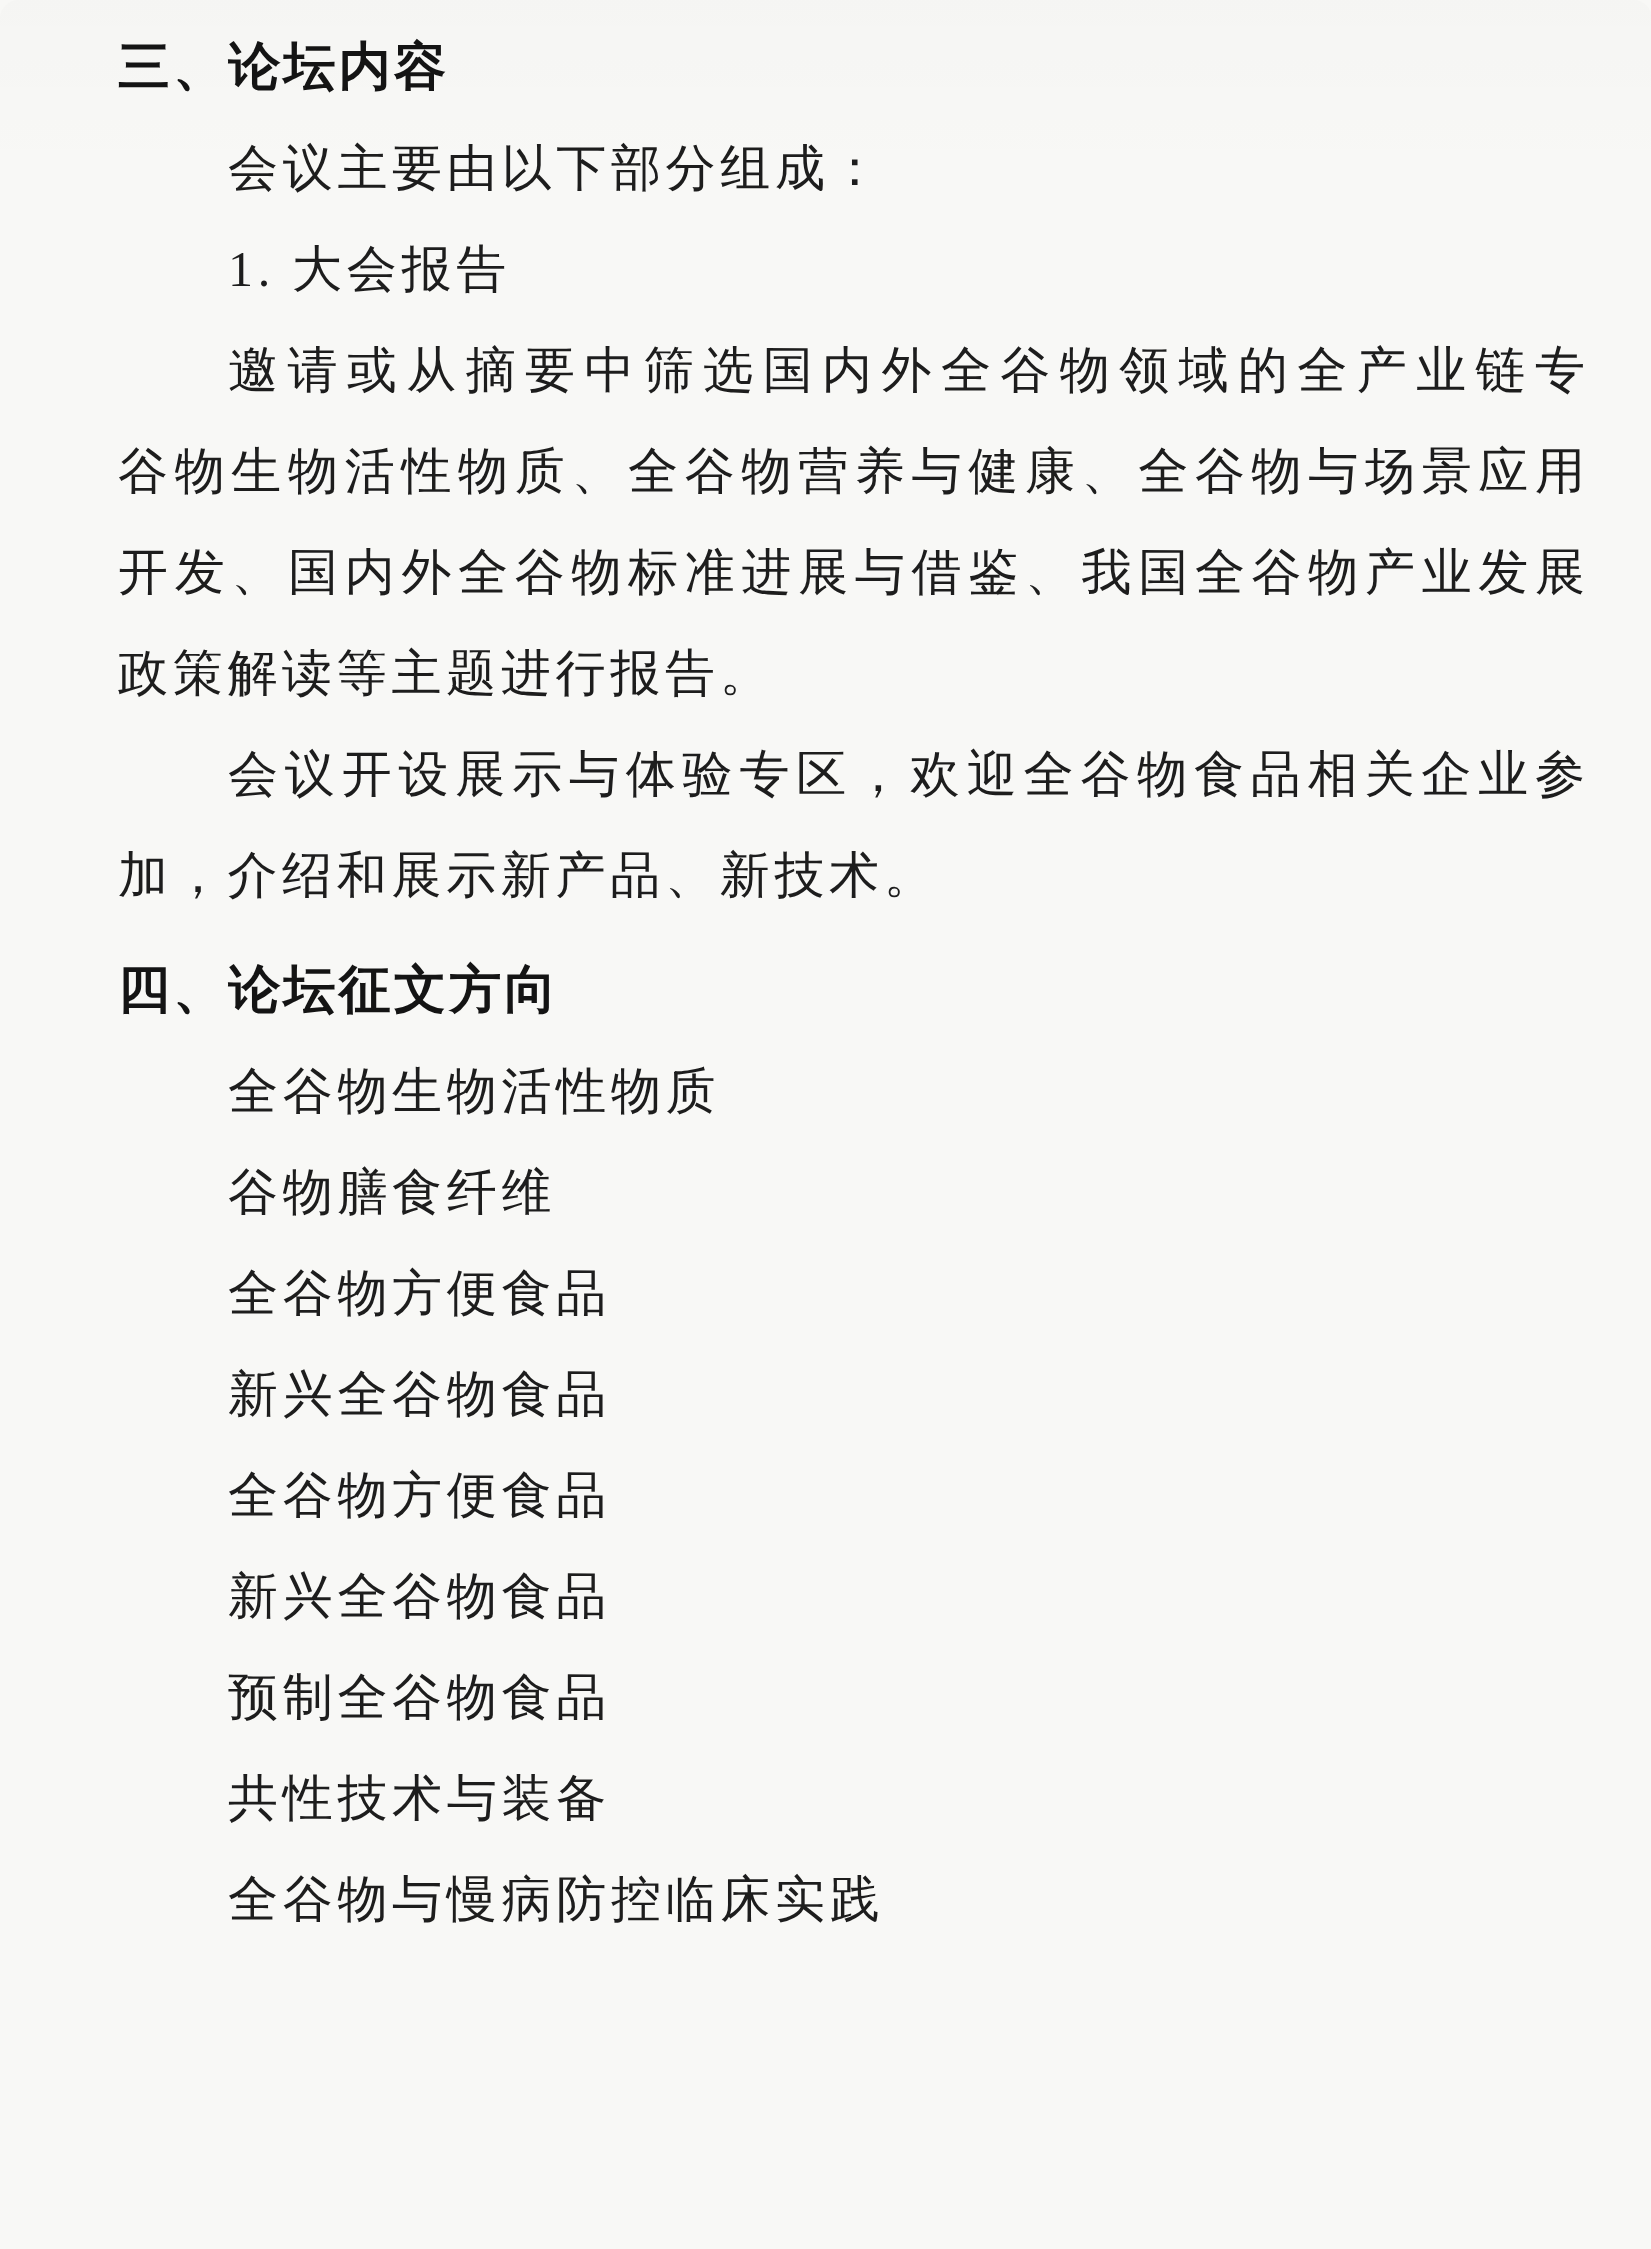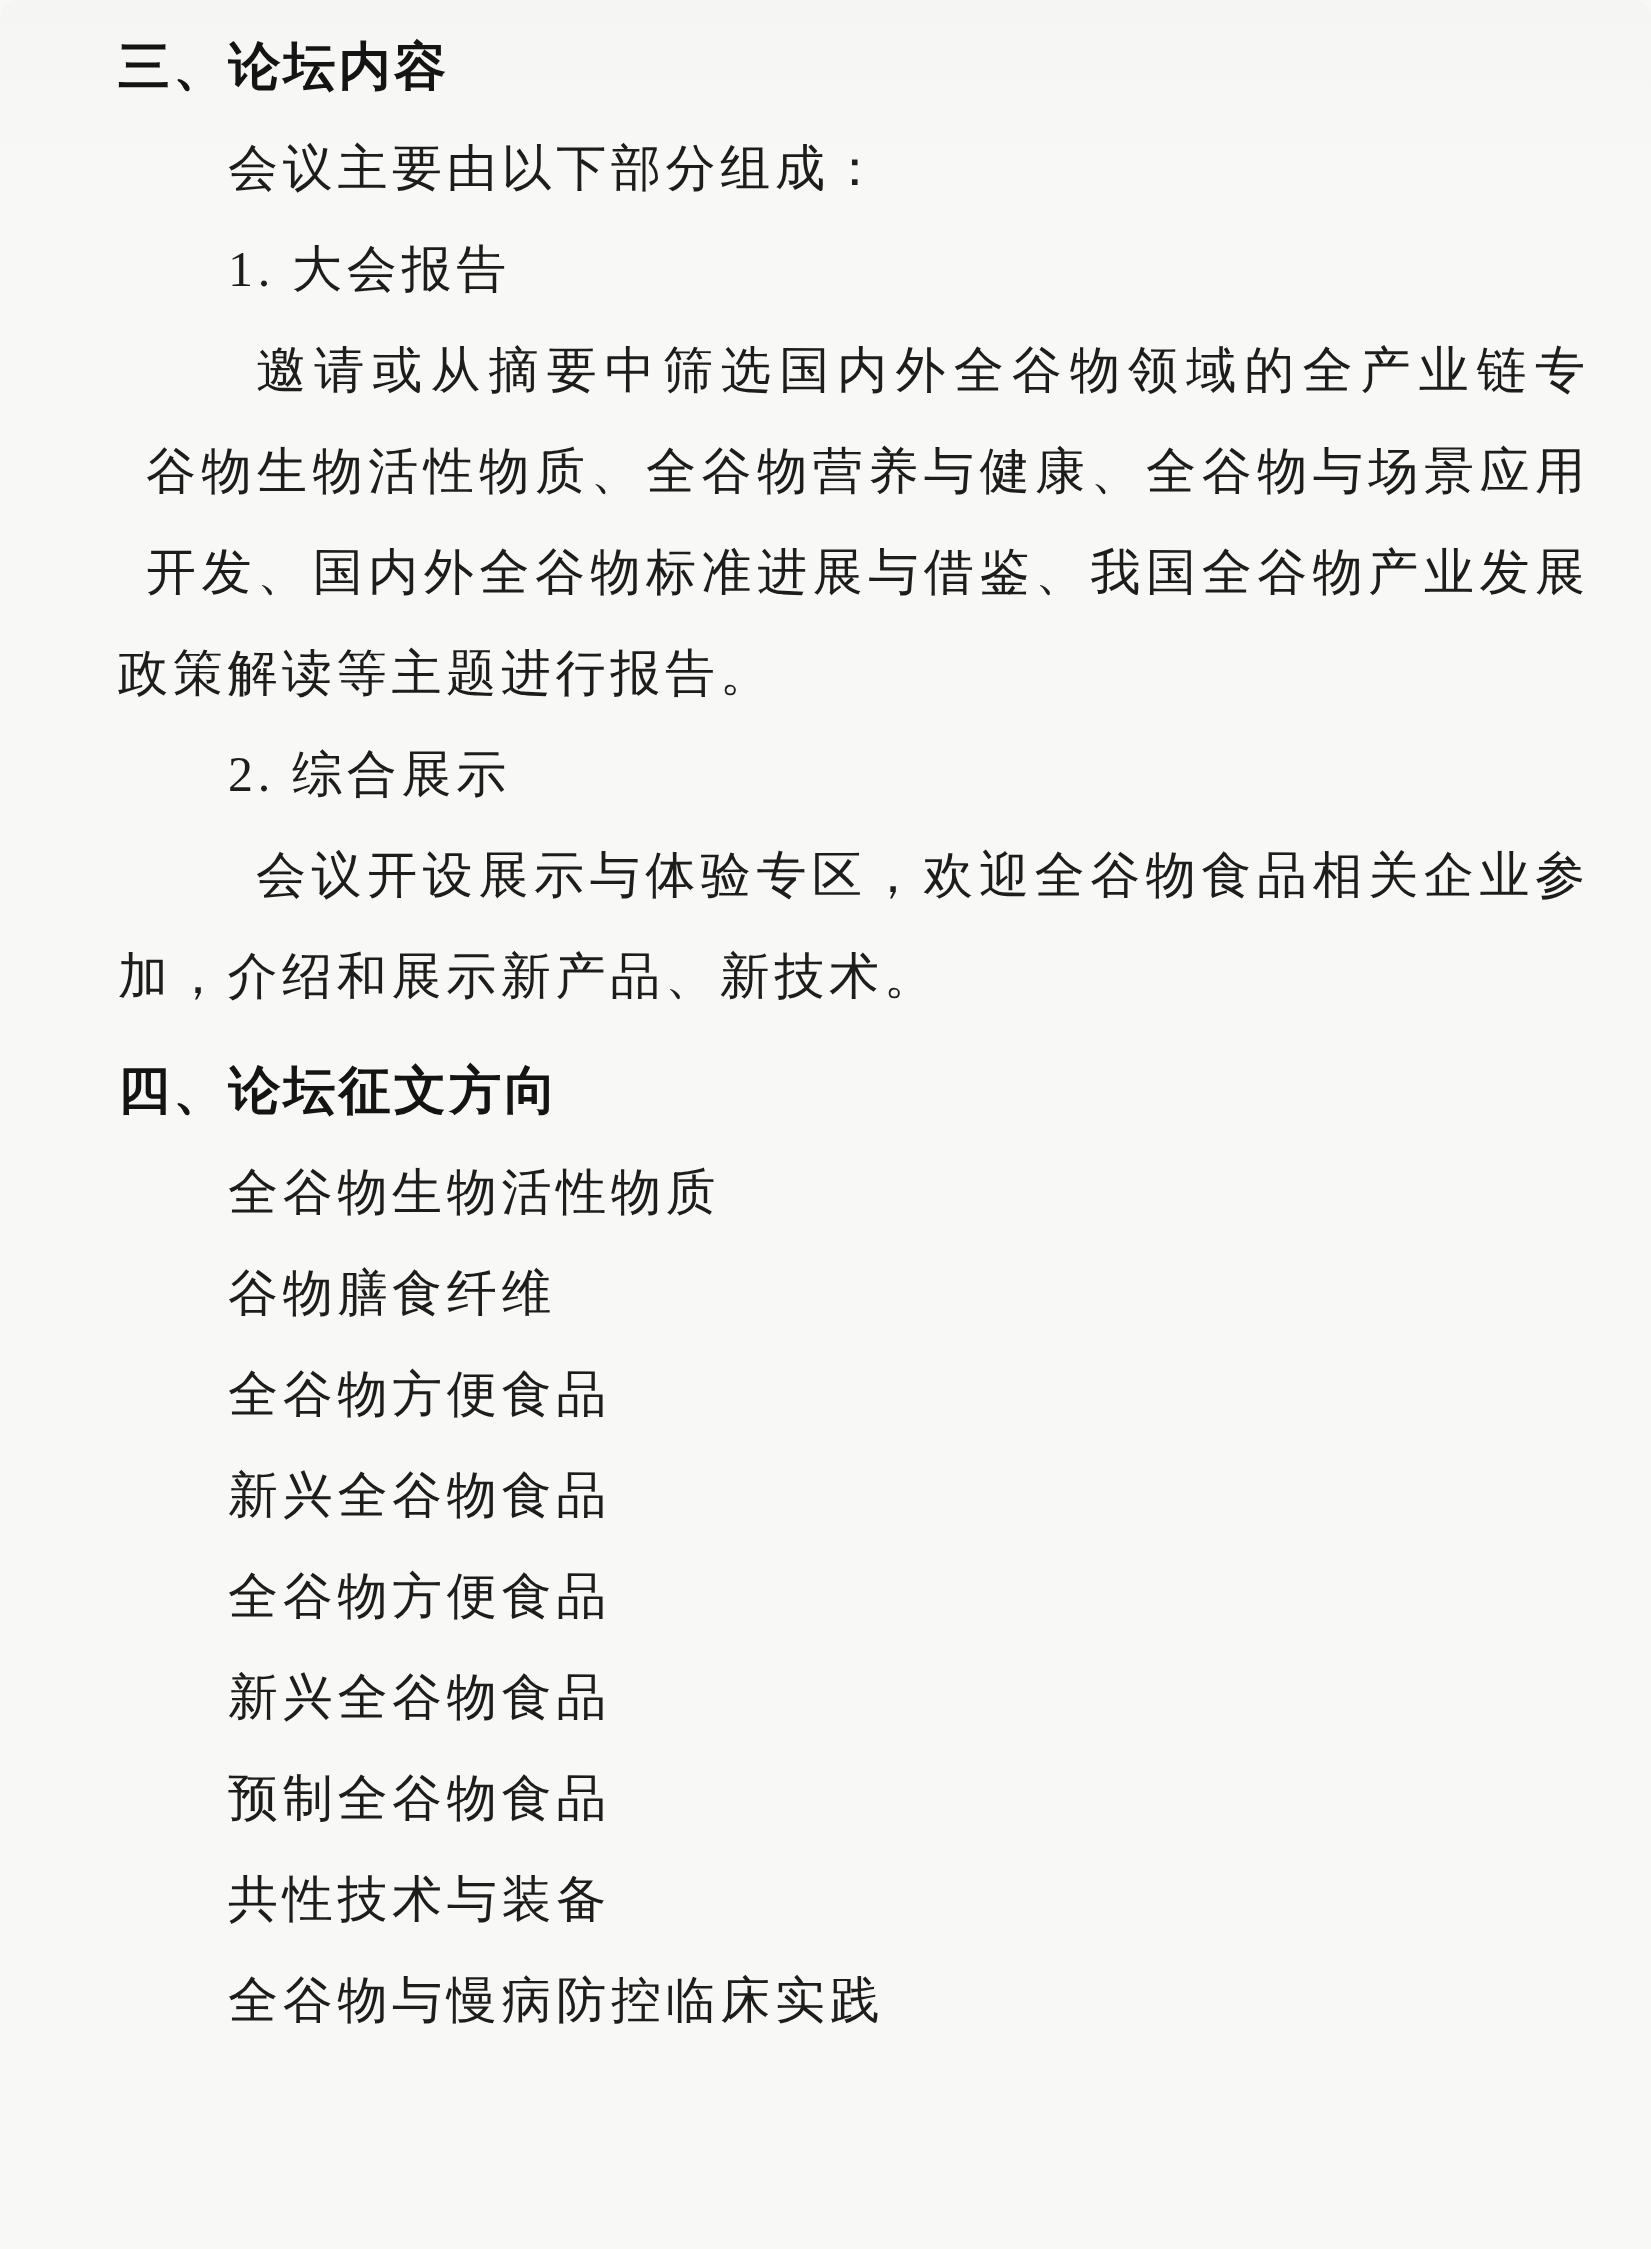--- a/index.html
+++ b/index.html
@@ -42,42 +42,40 @@
     color: #1d1d1d;
   }
   
   .just {
     white-space: normal;
     text-align: justify;
     text-align-last: justify;
     text-justify: inter-character;
     letter-spacing: 0;
     overflow: hidden;
-    margin-left: 28px;
   }
   
   .ind { padding-left: 110px; }
 </style>
 </head>
 <body>
 
 <div class="page">
 
   <h1 class="heading">三、论坛内容</h1>
 
   <div class="line ind">会议主要由以下部分组成：</div>
 
   <div class="line ind">1. 大会报告</div>
 
   <div class="line ind just">邀请或从摘要中筛选国内外全谷物领域的全产业链专</div>
   <div class="line just">谷物生物活性物质、全谷物营养与健康、全谷物与场景应用</div>
   <div class="line just">开发、国内外全谷物标准进展与借鉴、我国全谷物产业发展</div>
   <div class="line">政策解读等主题进行报告。</div>
 
-  <div class="line ind">2. 综合展示</div>
 
   <div class="line ind just">会议开设展示与体验专区，欢迎全谷物食品相关企业参</div>
   <div class="line">加，介绍和展示新产品、新技术。</div>
 
   <h1 class="heading h2gap">四、论坛征文方向</h1>
 
   <div class="line ind">全谷物生物活性物质</div>
   <div class="line ind">谷物膳食纤维</div>
   <div class="line ind">全谷物方便食品</div>
   <div class="line ind">新兴全谷物食品</div>

